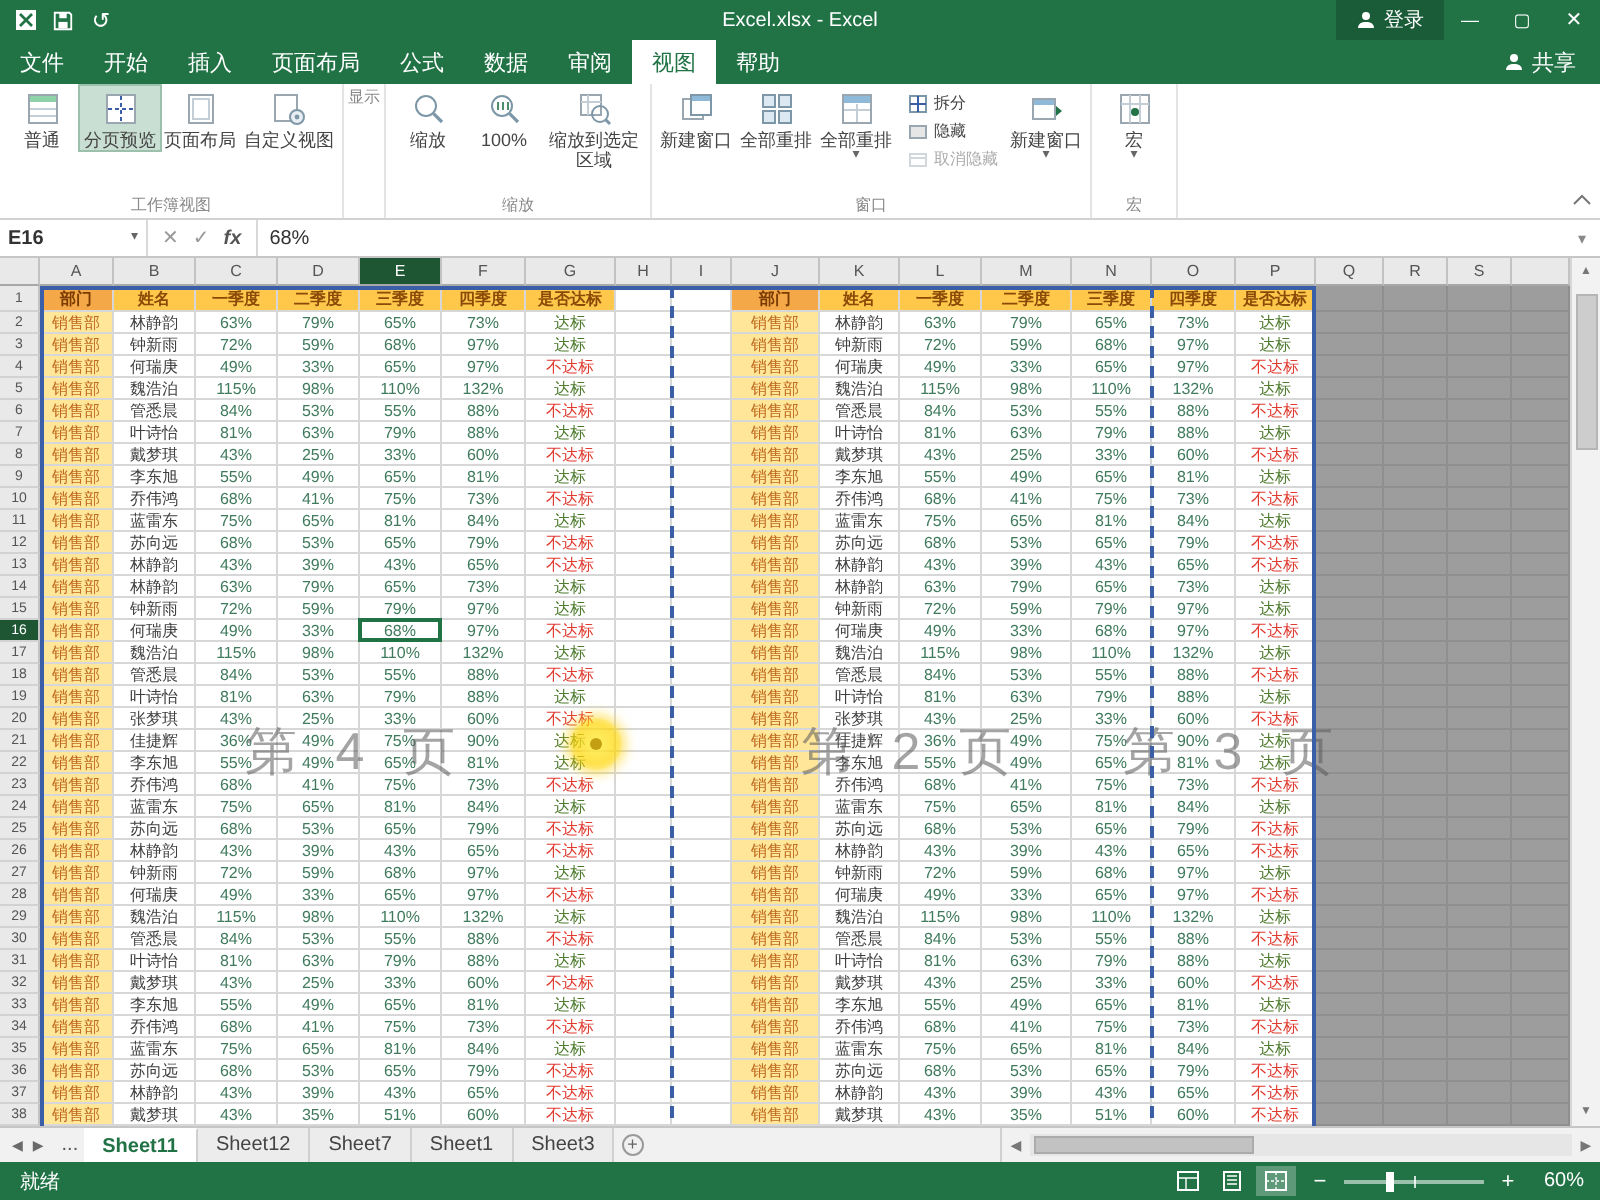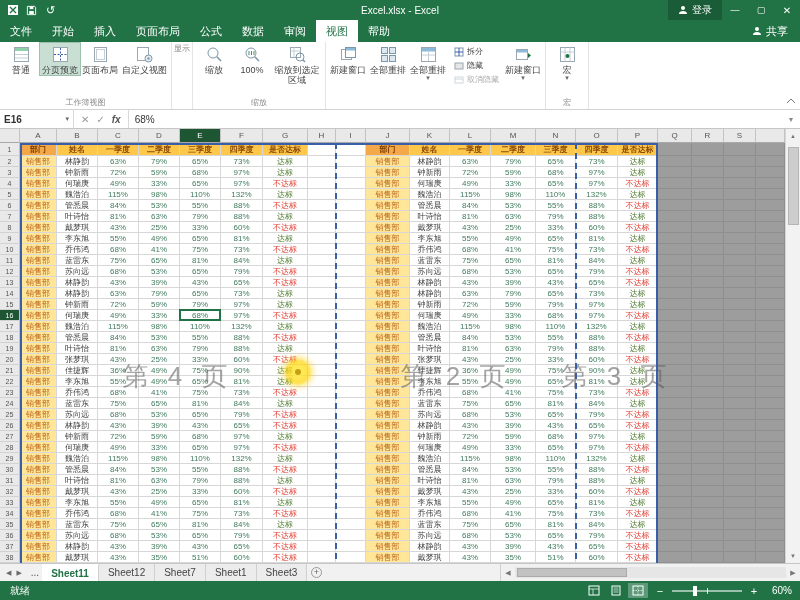--- a/index.html
+++ b/index.html
@@ -295,20 +295,21 @@
       <div class="bigbtn">
         <svg class="bicon" viewBox="0 0 19 19">
             <rect x="2.5" y="4.5" width="11" height="10" fill="#fff" stroke="#9aa7b1"></rect>
             <rect x="3" y="5" width="10" height="2.5" fill="#8fb9d8"></rect>
             <path d="M14 8l3 2.5-3 2.5z" fill="#217346"></path>
           </svg>
         <span class="blabel">新建窗口</span>
         <span class="dd">▾</span>
       </div>
     </div>
+    <div class="glabel">窗口</div>
   </div>
 
   <div class="rgroup">
     <div class="rbody">
       <div class="bigbtn">
         <svg class="bicon" viewBox="0 0 19 19">
             <rect x="2.5" y="2.5" width="14" height="14" fill="#fff" stroke="#9aa7b1"></rect>
             <path d="M2.5 7h14M7 2.5v14M12 2.5v14" stroke="#c3ced6"></path>
             <circle cx="9.5" cy="11" r="2" fill="#217346"></circle>
           </svg>

